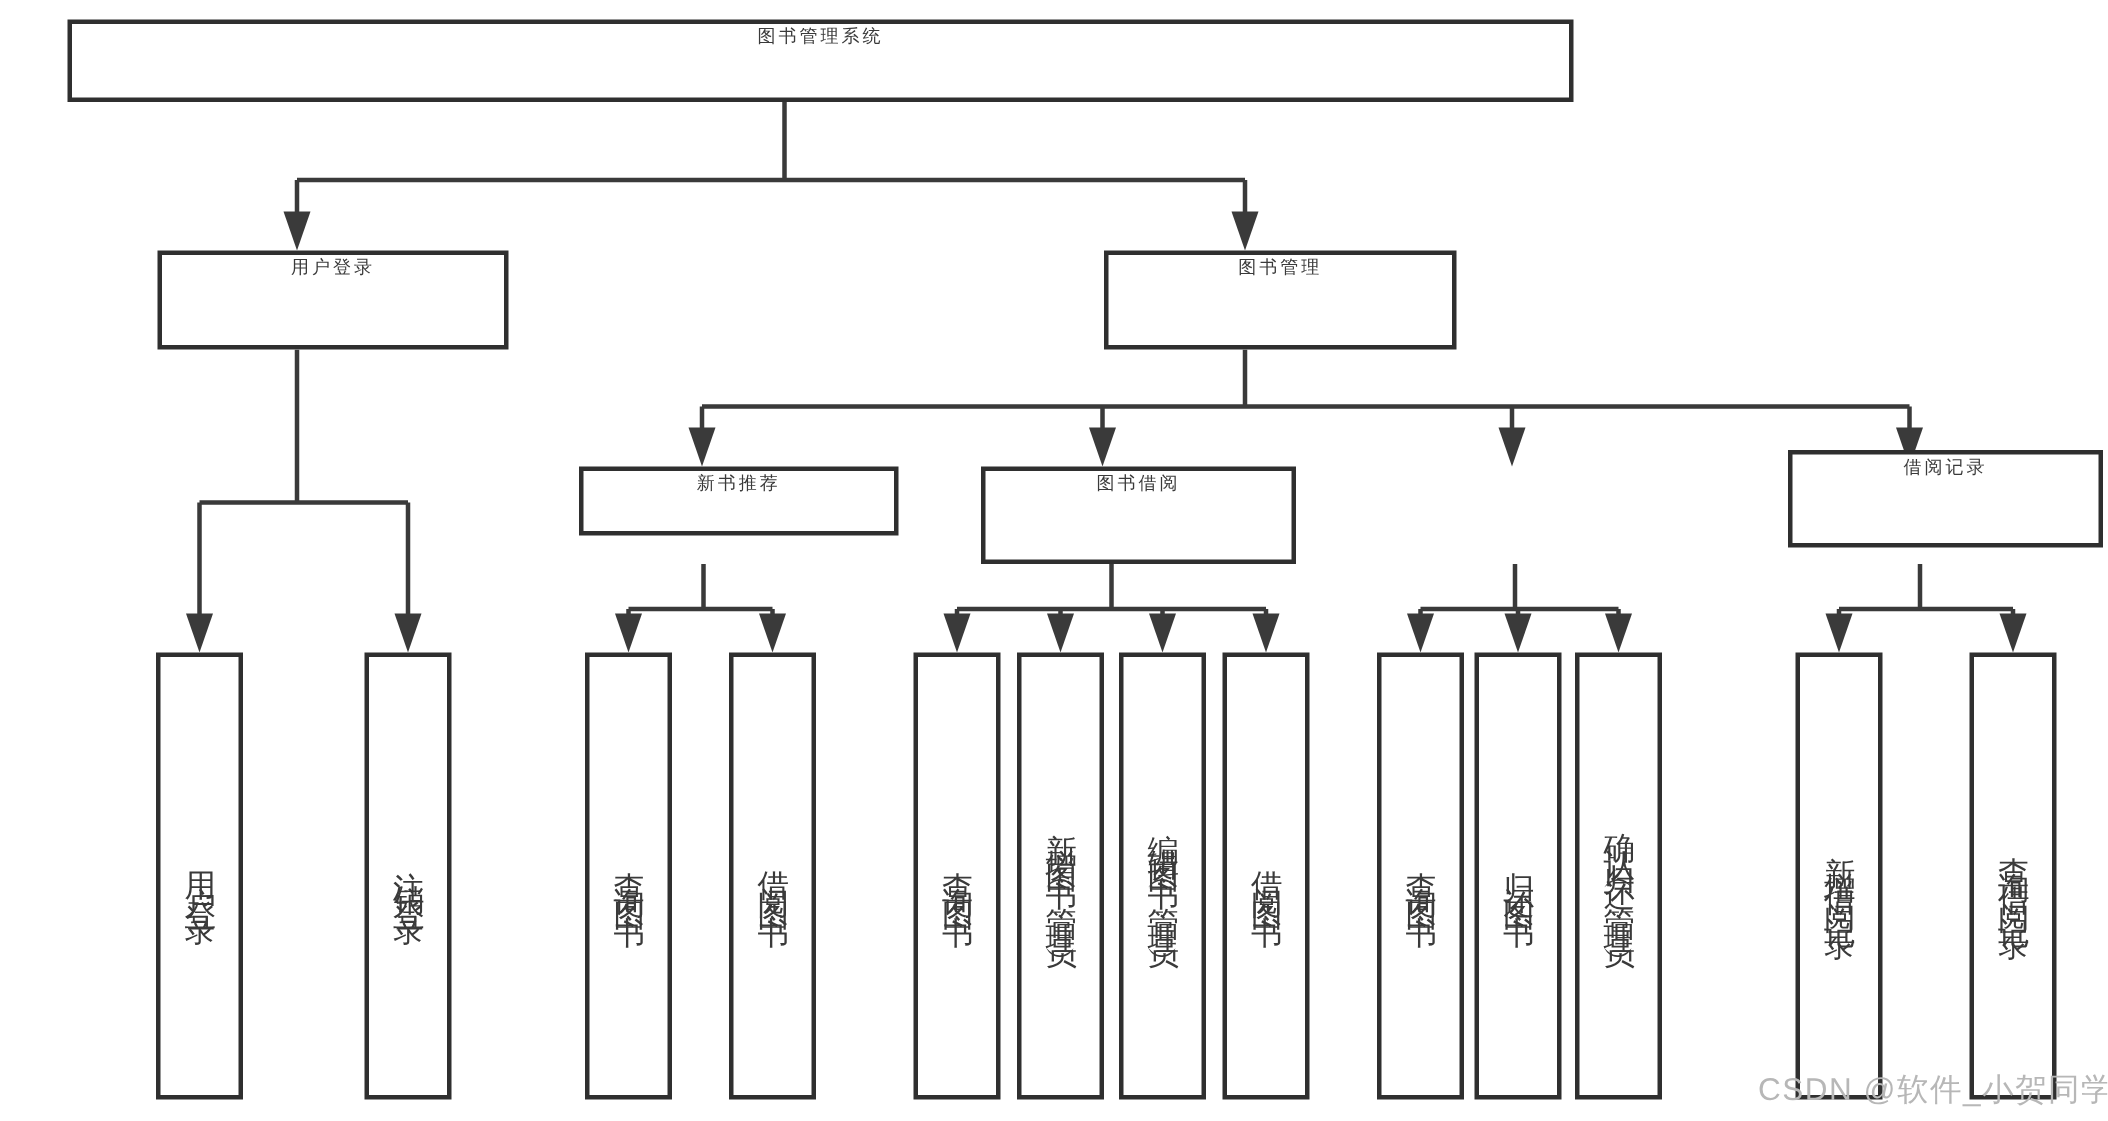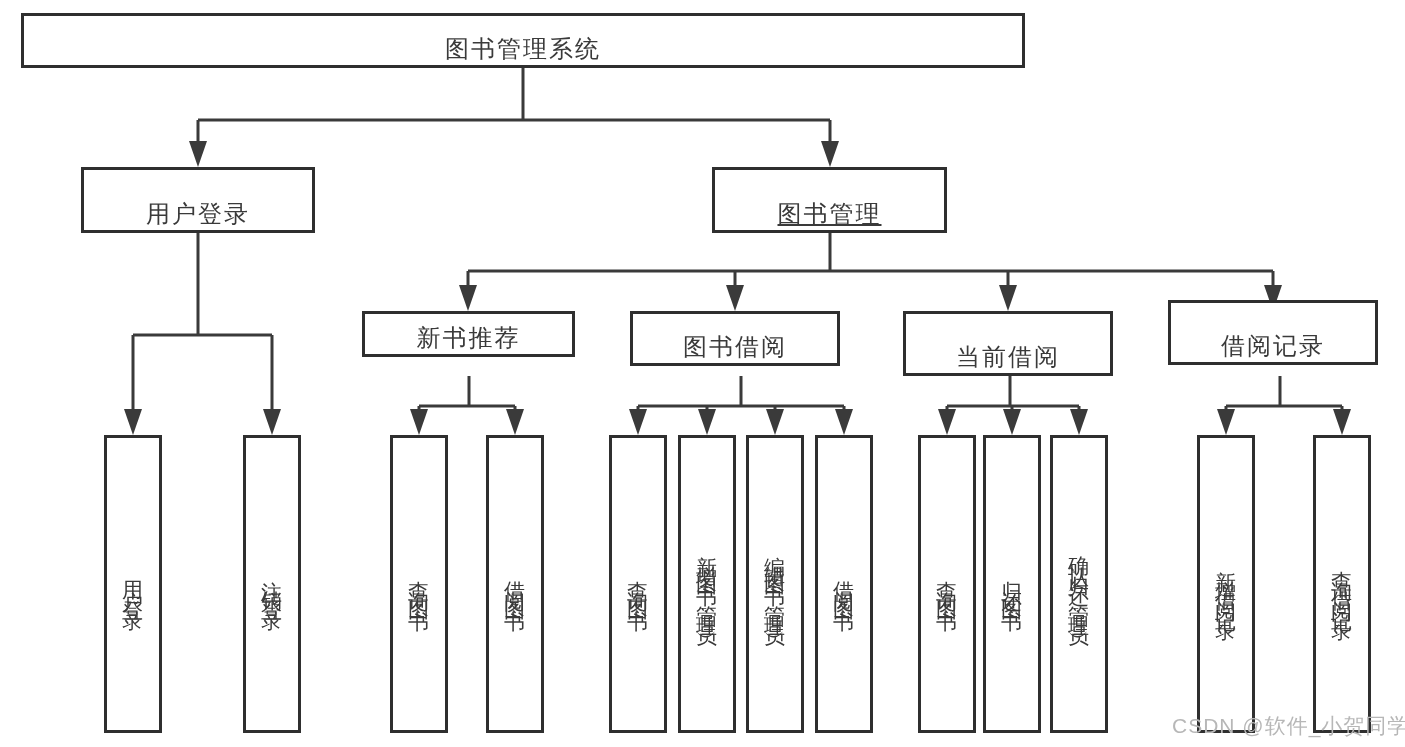--- a/index.html
+++ b/index.html
@@ -10,22 +10,22 @@
     position:relative; width:1405px; height:747px; background:var(--bg);
     font-family:"Liberation Sans","DejaVu Sans",sans-serif; color:var(--text);
     overflow:hidden;
   }
   .stage svg{position:absolute;left:0;top:0;}
   .stage svg path{stroke:var(--line);stroke-width:3;fill:none;}
   .stage svg polygon{fill:var(--line);stroke:none;}
   .node{
     position:absolute; box-sizing:border-box; background:#fff;
     border:3px solid var(--border);
-    display:flex; align-items:flex-end; justify-content:center;
-    font-size:24px; letter-spacing:2px; color:var(--text); white-space:nowrap;
+    display:flex; align-items:flex-start; justify-content:center;
+    font-size:12px; letter-spacing:2px; color:var(--text); white-space:nowrap;margin-left:24px;
   }
   .leaf{
     position:absolute; box-sizing:border-box; background:#fff;
     border:3px solid var(--border); width:58px; top:435px; height:298px;
     display:flex; align-items:center; justify-content:center;
   }
   .vtext{
     writing-mode:vertical-rl; -webkit-writing-mode:vertical-rl;
     text-orientation:mixed; -webkit-text-orientation:mixed;
     font-size:21px; letter-spacing:10px; color:var(--text); line-height:1;
@@ -76,32 +76,29 @@
     <polygon points="1333,409 1351,409 1342,435"></polygon>
   </svg>
 
   <div class="node" style="left:21px;top:13px;width:1004px;height:55px;">
     <span>图书管理系统</span>
   </div>
 
   <div class="node" style="left:81px;top:167px;width:234px;height:66px;">
     <span>用户登录</span>
   </div>
-  <div class="node" style="left:712px;top:167px;width:235px;height:66px;text-decoration:underline;">
+  <div class="node" style="left:712px;top:167px;width:235px;height:66px;">
     <span>图书管理</span>
   </div>
 
   <div class="node" style="left:362px;top:311px;width:213px;height:46px;">
     <span>新书推荐</span>
   </div>
-  <div class="node" style="left:630px;top:311px;width:210px;height:55px;">
+  <div class="node" style="left:630px;top:311px;width:210px;height:65px;">
     <span>图书借阅</span>
-  </div>
-  <div class="node" style="left:903px;top:311px;width:210px;height:65px;">
-    <span>当前借阅</span>
   </div>
   <div class="node" style="left:1168px;top:300px;width:210px;height:65px;">
     <span>借阅记录</span>
   </div>
 
   <div class="leaf" style="left:104px;">
     <span class="vtext">用户登录</span>
   </div>
   <div class="leaf" style="left:243px;">
     <span class="vtext">注销登录</span>

